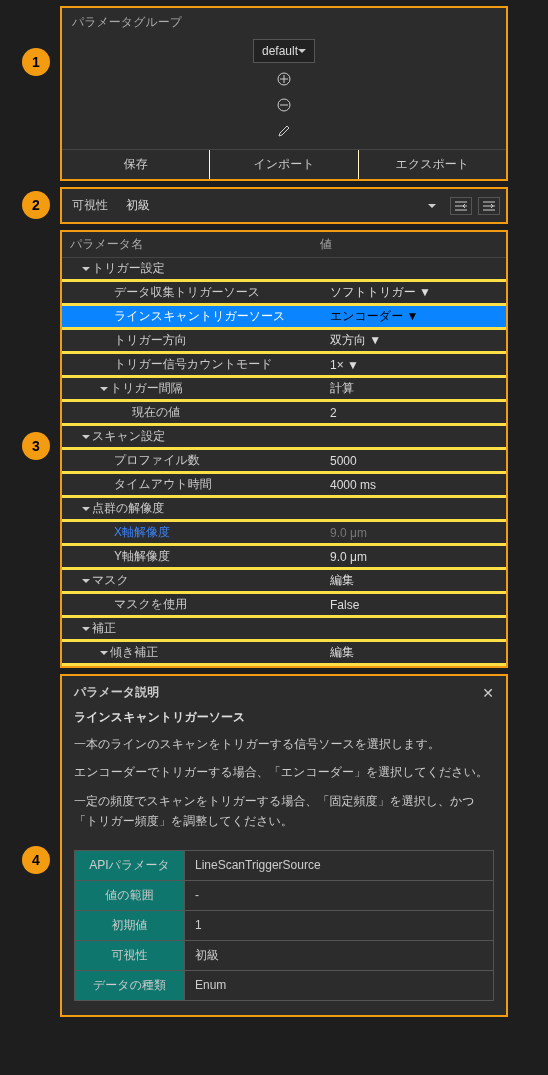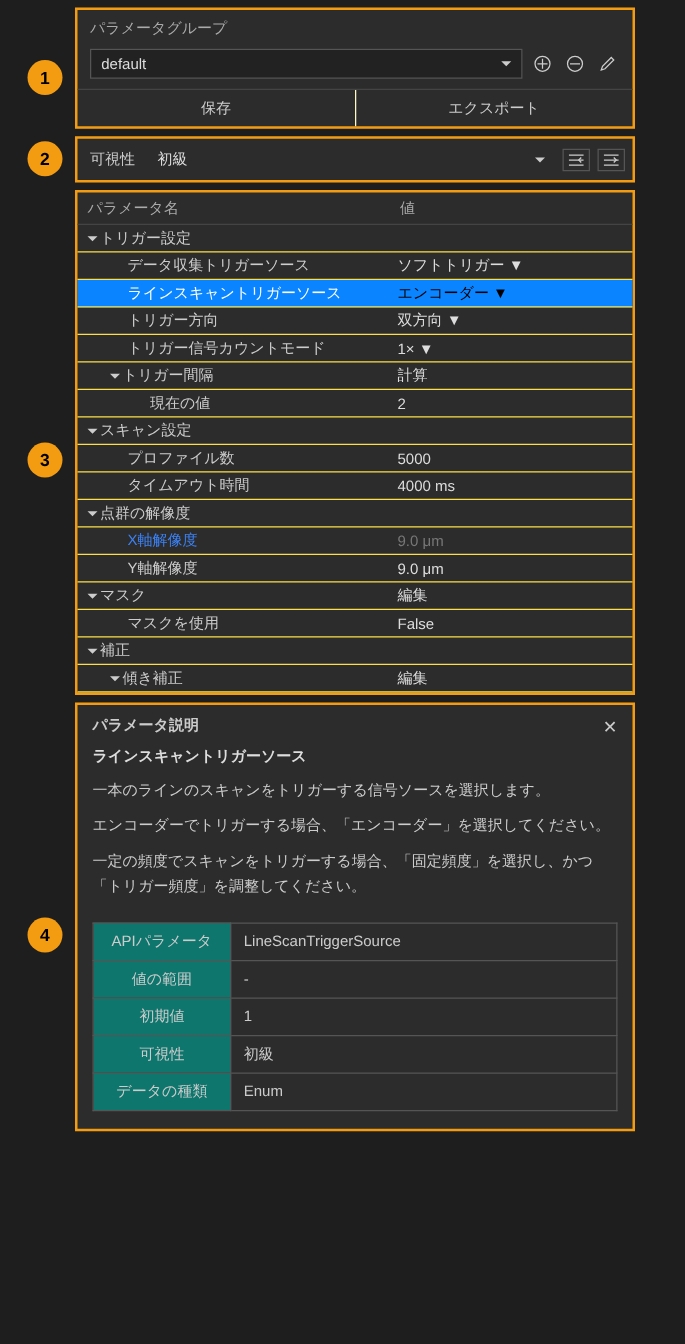--- a/index.html
+++ b/index.html
@@ -31,20 +31,21 @@
     font-size: 14px;
   }
   
   .p1 .badge { top: 40px; }
   .group-label { padding: 6px 10px 4px; color: #aaa; }
   .select-row {
     display: flex;
     align-items: center;
     padding: 4px 10px 8px;
     gap: 6px;
+    flex-direction: column;
   }
   .select {
     flex: 1;
     background: #222;
     border: 1px solid #555;
     color: #ddd;
     padding: 4px 8px;
     display: flex;
     justify-content: space-between;
     align-items: center;
@@ -89,22 +90,22 @@
   .grid-header {
     display:flex;
     border-bottom:1px solid #444;
     padding:4px 8px;
     color:#aaa;
   }
   .grid-header .colname { width: 250px; }
   .tree-row {
     display:flex;
     align-items:center;
-    padding:2px 0;
-    border-bottom:1px solid #fde047;
+    padding:2px 12px;
+    border-bottom:3px solid #fde047;
     min-height: 22px;
   }
   .tree-row .indent { display:inline-block; }
   .tri { display:inline-block; width:10px; }
   .tri.down::before { content:""; border:4px solid transparent; border-top-color:#ccc; display:inline-block; transform:translateY(2px); }
   .treeline { color:#666; padding-right:4px; }
   .param-name { flex: 0 0 250px; display:flex; align-items:center; overflow:hidden; }
   .param-val { flex:1; padding-left:6px; color:#ddd; }
   .param-val.dim { color:#777; }
   .hl { background:#0a84ff; color:#fff; }
@@ -147,20 +148,21 @@
         </svg>
     </div>
     <div class="iconbtn">
       <svg width="14" height="14" viewBox="0 0 14 14">
           <path d="M2 12l1-3 7-7 2 2-7 7-3 1z" stroke="#ccc" fill="none"></path>
         </svg>
     </div>
   </div>
   <div class="btn-row">
     <div class="btn">保存</div>
+    <div class="btn">インポート</div>
     <div class="btn">エクスポート</div>
   </div>
 </div>
 
 <div class="panel p2">
   <div class="badge">2</div>
   <span class="lbl">可視性</span>
   <div class="select">
     <span>初級</span>
     <span class="chev-down"></span>

